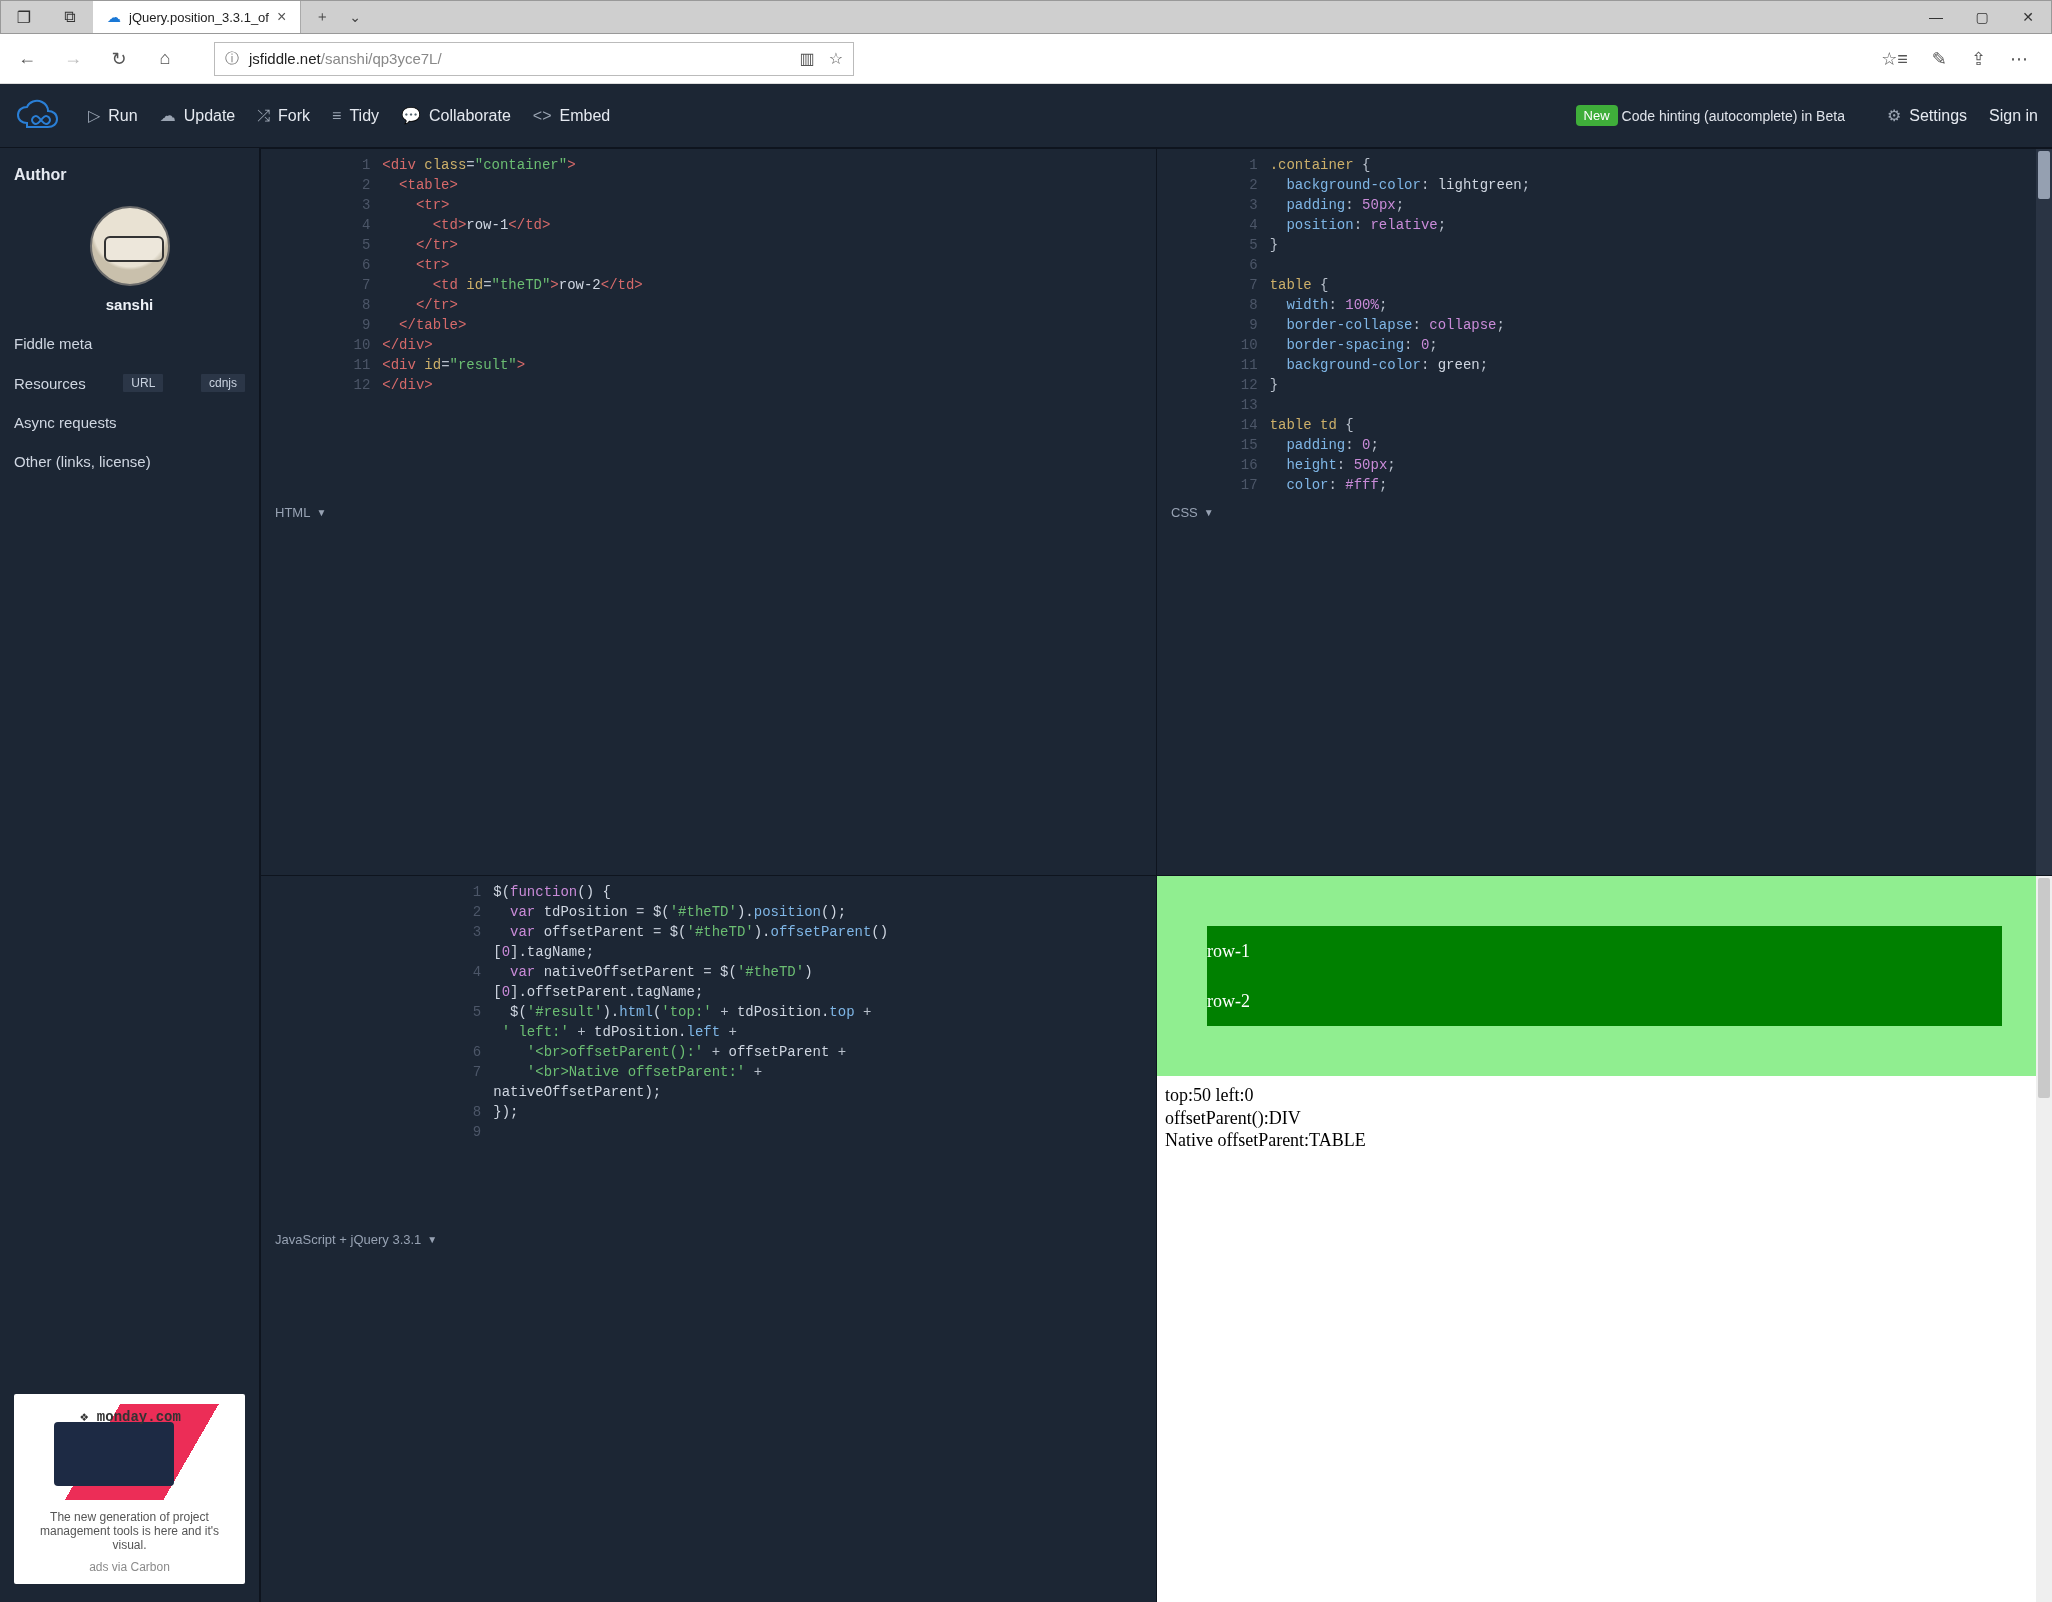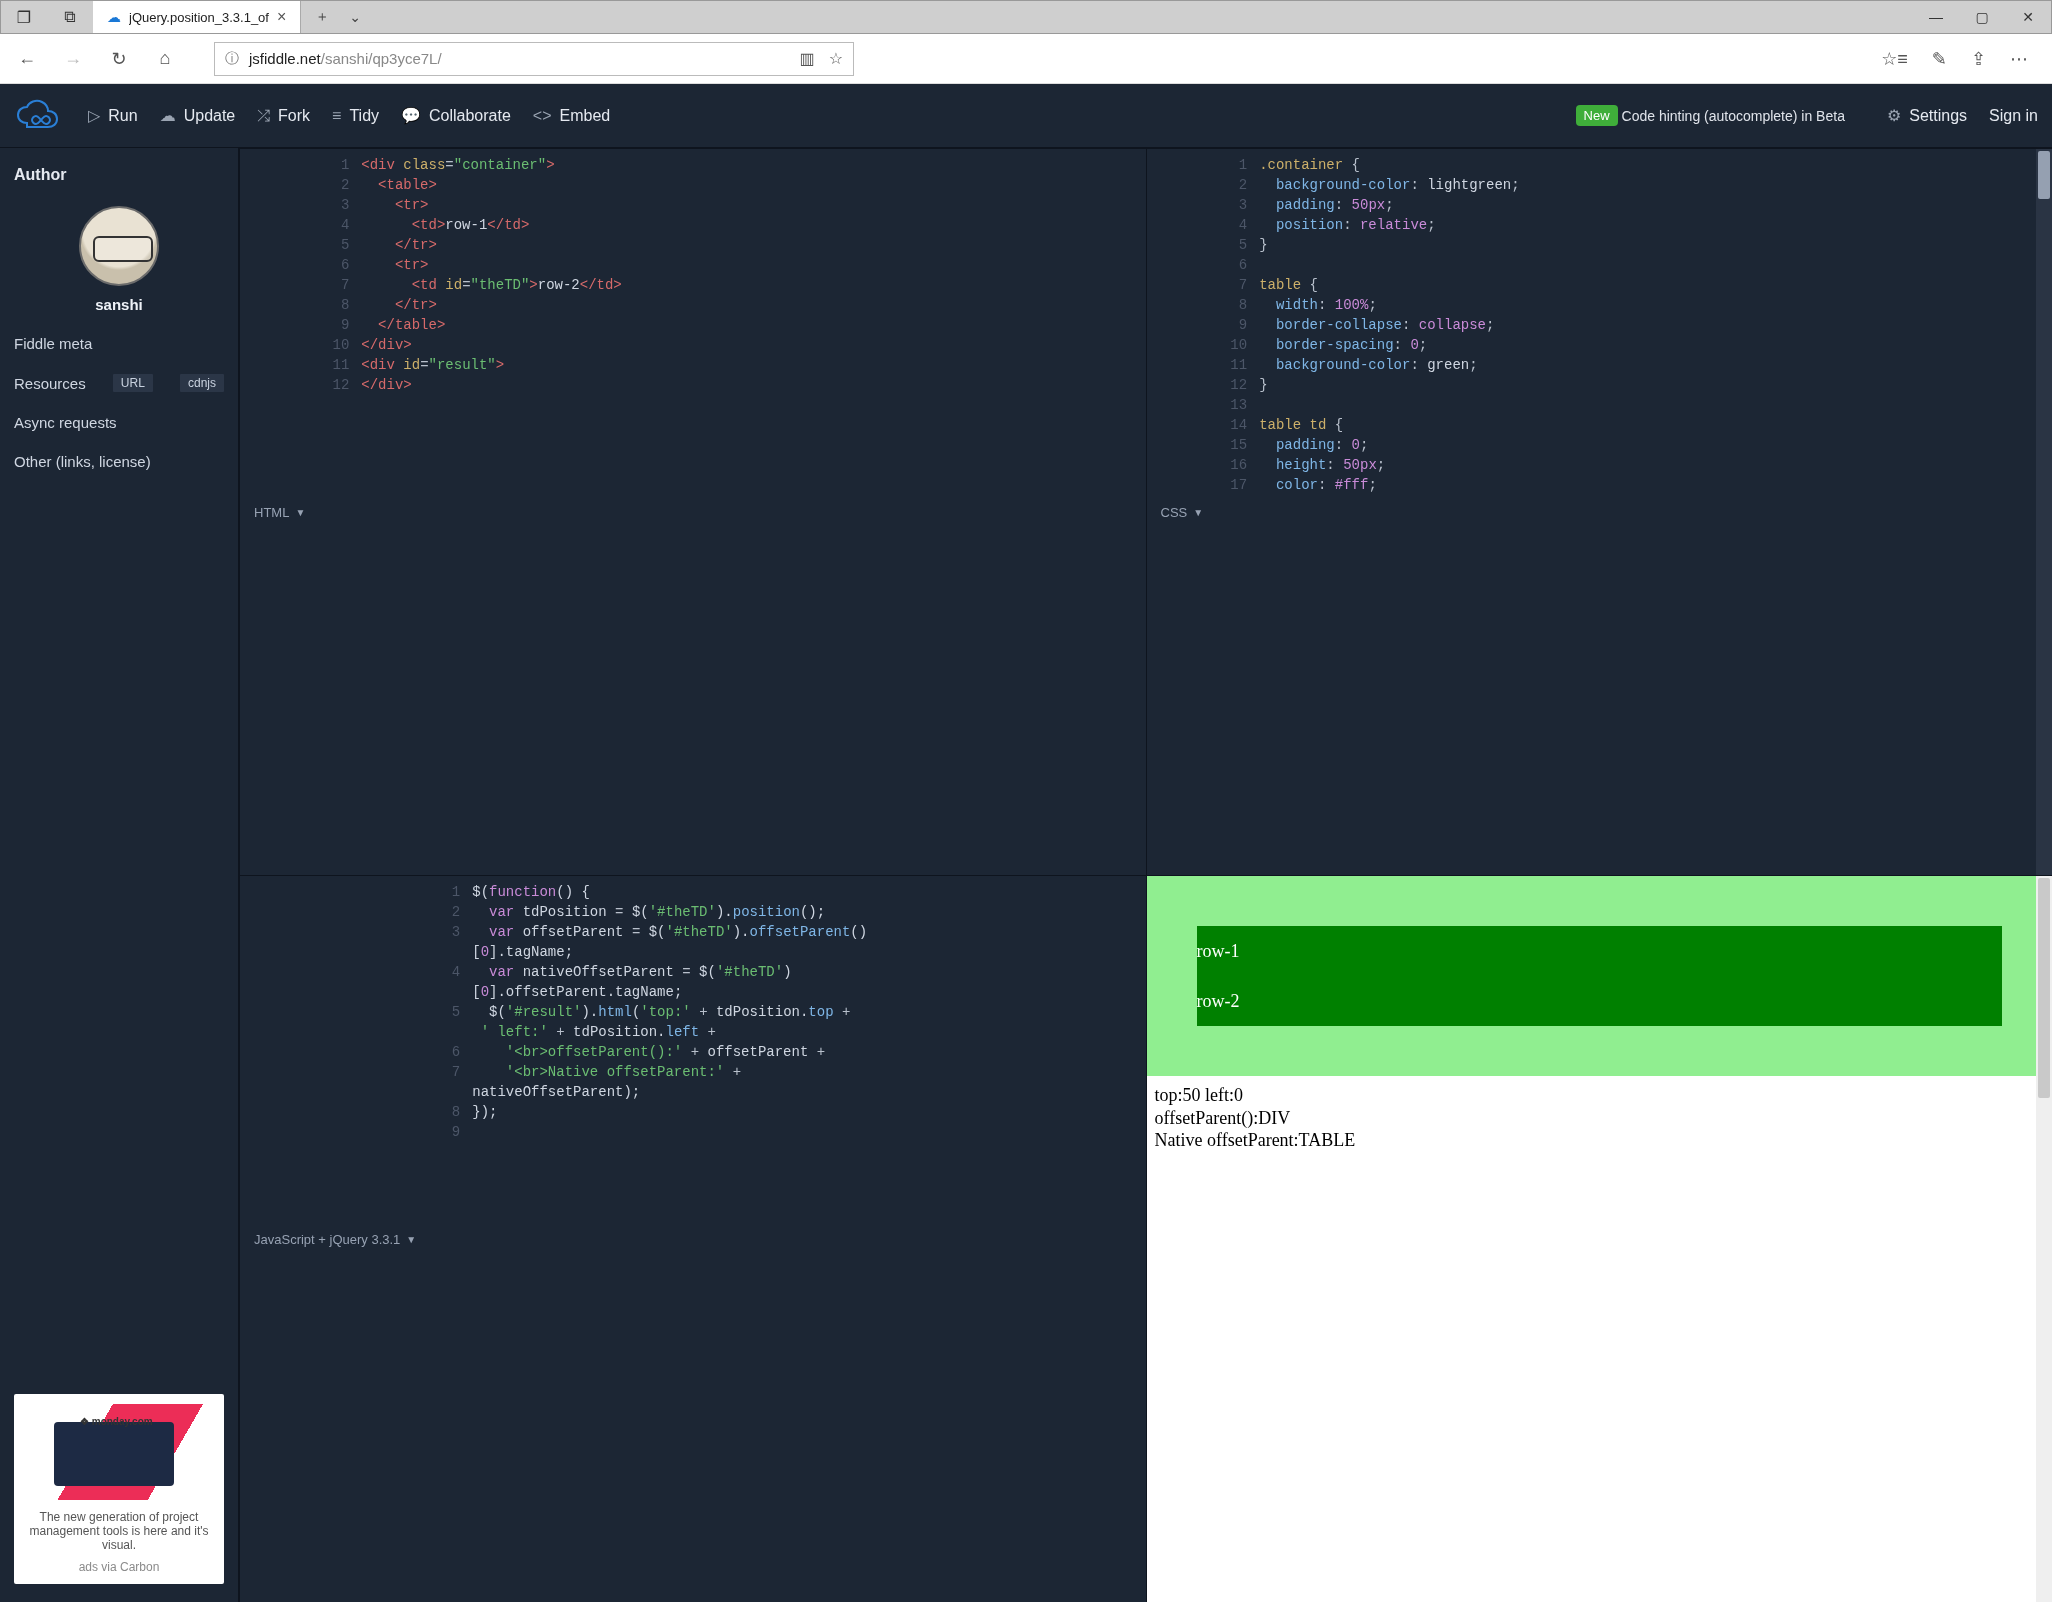--- a/index.html
+++ b/index.html
@@ -35,33 +35,33 @@
   .appheader { height:64px; display:flex; align-items:center; padding:0 14px; gap:22px; color:#e0e4eb; border-bottom:1px solid #0e141e;}
   .logo { width:52px; height:40px; display:flex; align-items:center; justify-content:center;}
   .logo svg { stroke:#2a7fd6; fill:none; }
   .hbtn { display:flex; align-items:center; gap:8px; font-size:16px; color:#e5e9f0;}
   .hbtn .hi { font-size:16px; color:#9aa4b2;}
   .newbadge { background:#3fae3a; color:#fff; font-size:13px; padding:3px 8px; border-radius:4px;}
   .hinting { display:flex; align-items:center; gap:4px; margin-left:8px;}
   .appheader .grow { flex:1; }
 
   .appbody { flex:1; display:flex; min-height:0;}
-  .sidebar { width:239px; border-right:1px solid #0e141e; padding:18px 14px; color:#cfd6e1; display:flex; flex-direction:column; gap:22px; font-size:15px;}
+  .sidebar { width:260px; border-right:1px solid #0e141e; padding:18px 14px; color:#cfd6e1; display:flex; flex-direction:column; gap:22px; font-size:15px;}
   .author-title { font-weight:600; font-size:16px; color:#e5e9f0;}
   .author-block { display:flex; flex-direction:column; align-items:center; gap:10px;}
   .avatar { width:80px; height:80px; border-radius:50%; background:radial-gradient(circle at 50% 30%, #e9e2d3 55%, #c9c0ac 60%); border:2px solid #6b6b6b; position:relative; overflow:hidden;}
   .avatar::after{content:"";position:absolute;left:12px;top:28px;width:56px;height:22px;border:2px solid #333;border-radius:6px;background:rgba(255,255,255,.2);}
   .author-name { font-weight:600; color:#eef2f8;}
   .ressection { display:flex; align-items:center; gap:10px;justify-content:space-between;}
   .pill { background:#2b3647; color:#c9d2df; font-size:12px; padding:2px 8px; border-radius:1px;}
   .sbspacer { flex:1;}
   .ad { background:#fff; color:#555; font-size:12px; padding:10px; text-align:center; border-radius:2px;}
   .adimg { height:96px; background:linear-gradient(120deg,#fff 35%,#ec2d57 35% 75%,#fff 75%); margin:0 10px 10px; position:relative;}
   .adimg::before{content:"";position:absolute;left:20px;top:18px;width:120px;height:64px;background:#1d2a44;border-radius:4px;}
-  .adlogo{position:absolute;top:12px;left:46px;font-size:10px;color:#333;font-weight:600;}
+  .adlogo{position:absolute;top:4px;left:46px;font-size:14px;color:#333;font-weight:600;font-family:Liberation Mono, monospace;}
   .adtag { color:#8b8b8b; margin-top:8px;}
 
   .panes { flex:1; display:grid; grid-template-columns: 1fr 1fr; grid-template-rows: 1fr 1fr; min-width:0;}
   .pane { border-left:1px solid #0e141e; border-top:1px solid #0e141e; display:flex; flex-direction:row; min-height:0; min-width:0; position:relative;}
   .pane-title { padding:10px 14px; color:#97a2b3; font-size:13px; display:flex; align-items:center; gap:6px;}
   .pane-title .tri { font-size:10px;}
   .code { flex:1; overflow:auto; padding:6px 0 14px; font-family: Consolas, "Courier New", monospace; font-size:14px; line-height:20px;}
   .code .line { display:flex; white-space:pre;}
   .gutter { width:42px; text-align:right; padding-right:12px; color:#4c5668; user-select:none;}
   .c-tag{color:#d66a6a;} .c-attr{color:#cdb06a;} .c-str{color:#6bbd72;}

